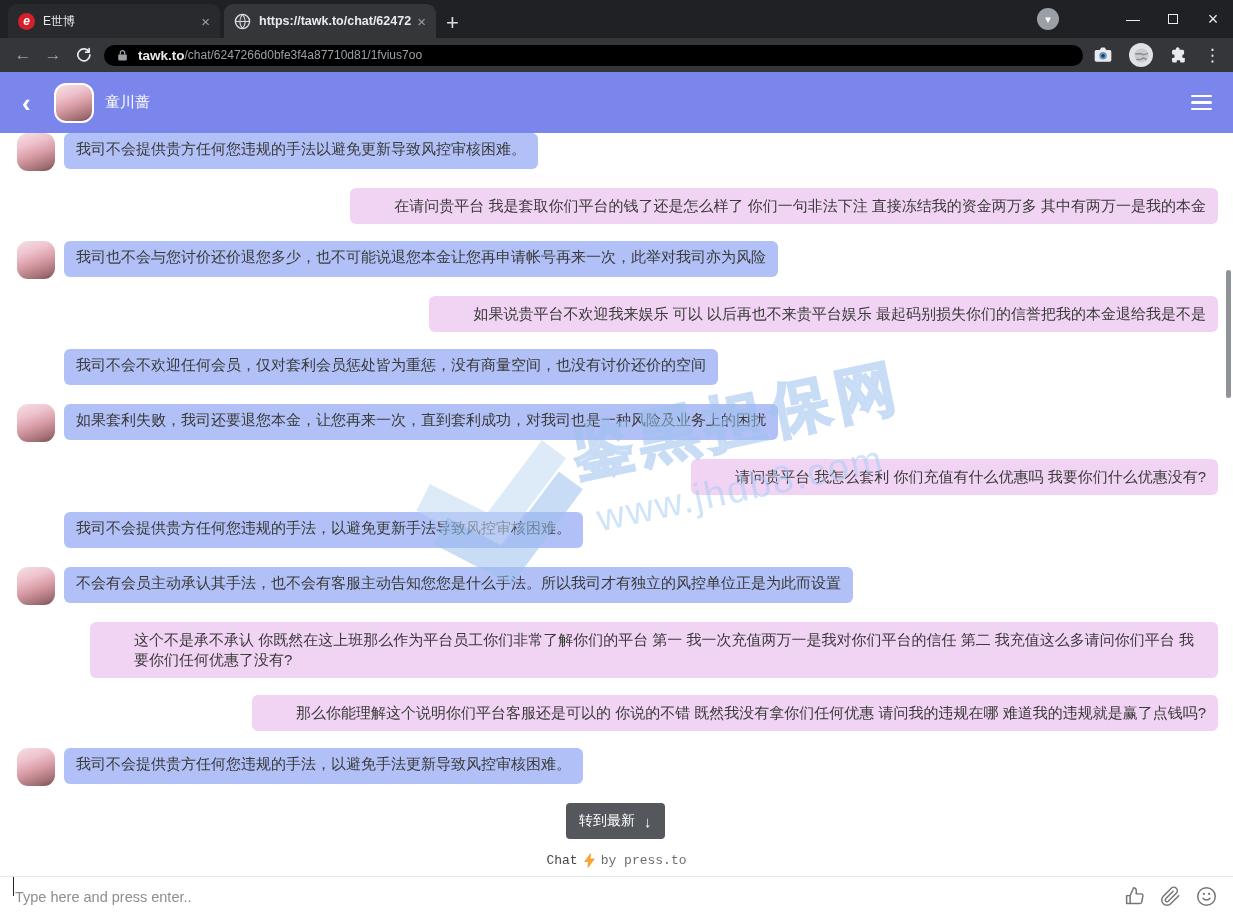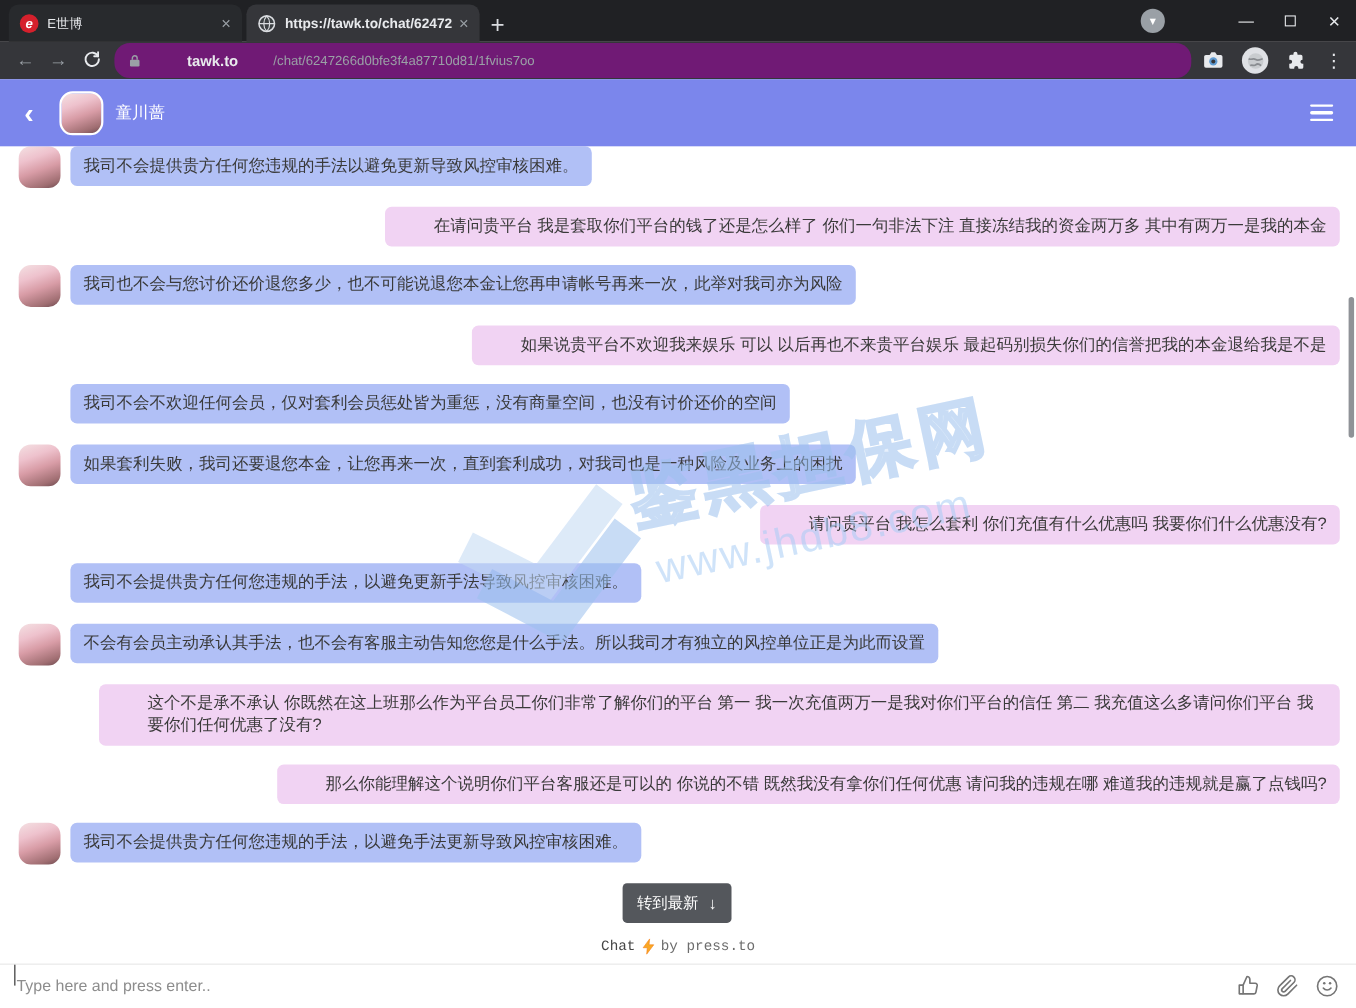--- a/index.html
+++ b/index.html
@@ -19,21 +19,21 @@
   .newtab-btn { color:#dadce0; font-size:22px; font-weight:300; margin:0 0 5px 10px; cursor:pointer; line-height:20px; }
   .tabstrip-right { margin-left:auto; display:flex; align-items:center; height:38px; }
   .media-btn { width:22px; height:22px; border-radius:50%; background:#9aa0a6; color:#fff; font-size:11px; display:flex; align-items:center; justify-content:center; margin-right:54px; cursor:pointer; }
   .win-controls { display:flex; align-items:center; height:100%; }
   .win-btn { width:40px; height:100%; display:flex; align-items:center; justify-content:center; color:#e8eaed; font-size:14px; cursor:pointer; }
   .max-box { width:10px; height:10px; border:1.5px solid #e8eaed; }
 
   .toolbar { position:absolute; top:38px; left:0; right:0; height:34px; background:#35363a; display:flex; align-items:center; }
   .nav-btn { color:#9aa0a6; font-size:17px; width:30px; text-align:center; cursor:pointer; }
   .reload-btn { width:30px; text-align:center; cursor:pointer; }
-  .omnibox { flex:1; height:32px; background:#701a75; border-radius:14px; margin:0 10px 0 6px; display:flex; align-items:center; padding:0 12px;gap:32px; }
+  .omnibox { flex:1; height:21px; background:#000000; border-radius:14px; margin:0 10px 0 6px; display:flex; align-items:center; padding:0 12px; }
   .omni-domain { color:#e8eaed; font-size:13.5px; font-weight:bold; }
   .omni-path { color:#9aa0a6; font-size:12px; }
   .toolbar-icons { display:flex; align-items:center; gap:16px; margin-right:12px; }
   .avatar-globe { width:24px; height:24px; border-radius:50%; background:#dfe1e5; display:flex; align-items:center; justify-content:center; }
 
   
   .chat-header { position:absolute; top:72px; left:0; right:0; height:61px; background:#7b86ec; display:flex; align-items:center; z-index:4; }
   .hdr-back { color:#fff; font-size:26px; width:24px; margin-left:22px; cursor:pointer; font-weight:bold; line-height:1; }
   .hdr-avatar { width:40px; height:40px; border-radius:12px; border:2px solid #fff; margin-left:8px;
     background:linear-gradient(160deg,#f4e1e3 0%,#eec2cd 30%,#d89ca6 55%,#a06e72 85%,#6e4a50 100%); }
@@ -42,21 +42,21 @@
   .hamburger div { width:21px; height:2.5px; background:#fff; margin:4px 0; border-radius:2px; }
 
   
   .chat-area { position:absolute; top:133px; left:0; right:0; height:712px; background:#fff; overflow:hidden; }
   .msg-row { display:flex; margin-bottom:17px; padding:0 15px 0 17px; align-items:flex-start; }
   .msg-row.right { justify-content:flex-end; }
   .avatar { width:38px; height:38px; border-radius:11px; flex-shrink:0; margin-right:9px;
     background:linear-gradient(160deg,#f4e1e3 0%,#eec2cd 30%,#d89ca6 55%,#a06e72 85%,#6e4a50 100%); }
   .avatar.hidden { visibility:hidden; }
   .bubble { padding:8px 12px; border-radius:6px; font-size:15px; line-height:20px; color:#3a3a3a; max-width:1128px; }
-  .bubble.left { background:#b1c0f6; }
+  .bubble.left { background:#b1c0f6;font-family:Liberation Mono, monospace; }
   .bubble.right { background:#f1d3f3;padding-left:44px; }
 
   
   .watermark { position:absolute; left:415px; top:370px; width:700px; height:220px; transform:rotate(-12deg); opacity:.55; pointer-events:none; z-index:5; }
   .wm-title { position:absolute; left:168px; top:6px; font-size:60px; font-weight:bold; letter-spacing:7px; color:rgba(171,204,242,.55); -webkit-text-stroke:2.5px #9cc1ee; white-space:nowrap; }
   .wm-url { position:absolute; left:178px; top:92px; font-size:38px; letter-spacing:2px; color:#a9cdf5; white-space:nowrap; }
   .wm-logo { position:absolute; left:0; top:18px; }
 
   
   .scroll-thumb { position:absolute; right:2px; top:270px; width:5px; height:128px; background:#8f9297; border-radius:3px; z-index:8; cursor:pointer; }

